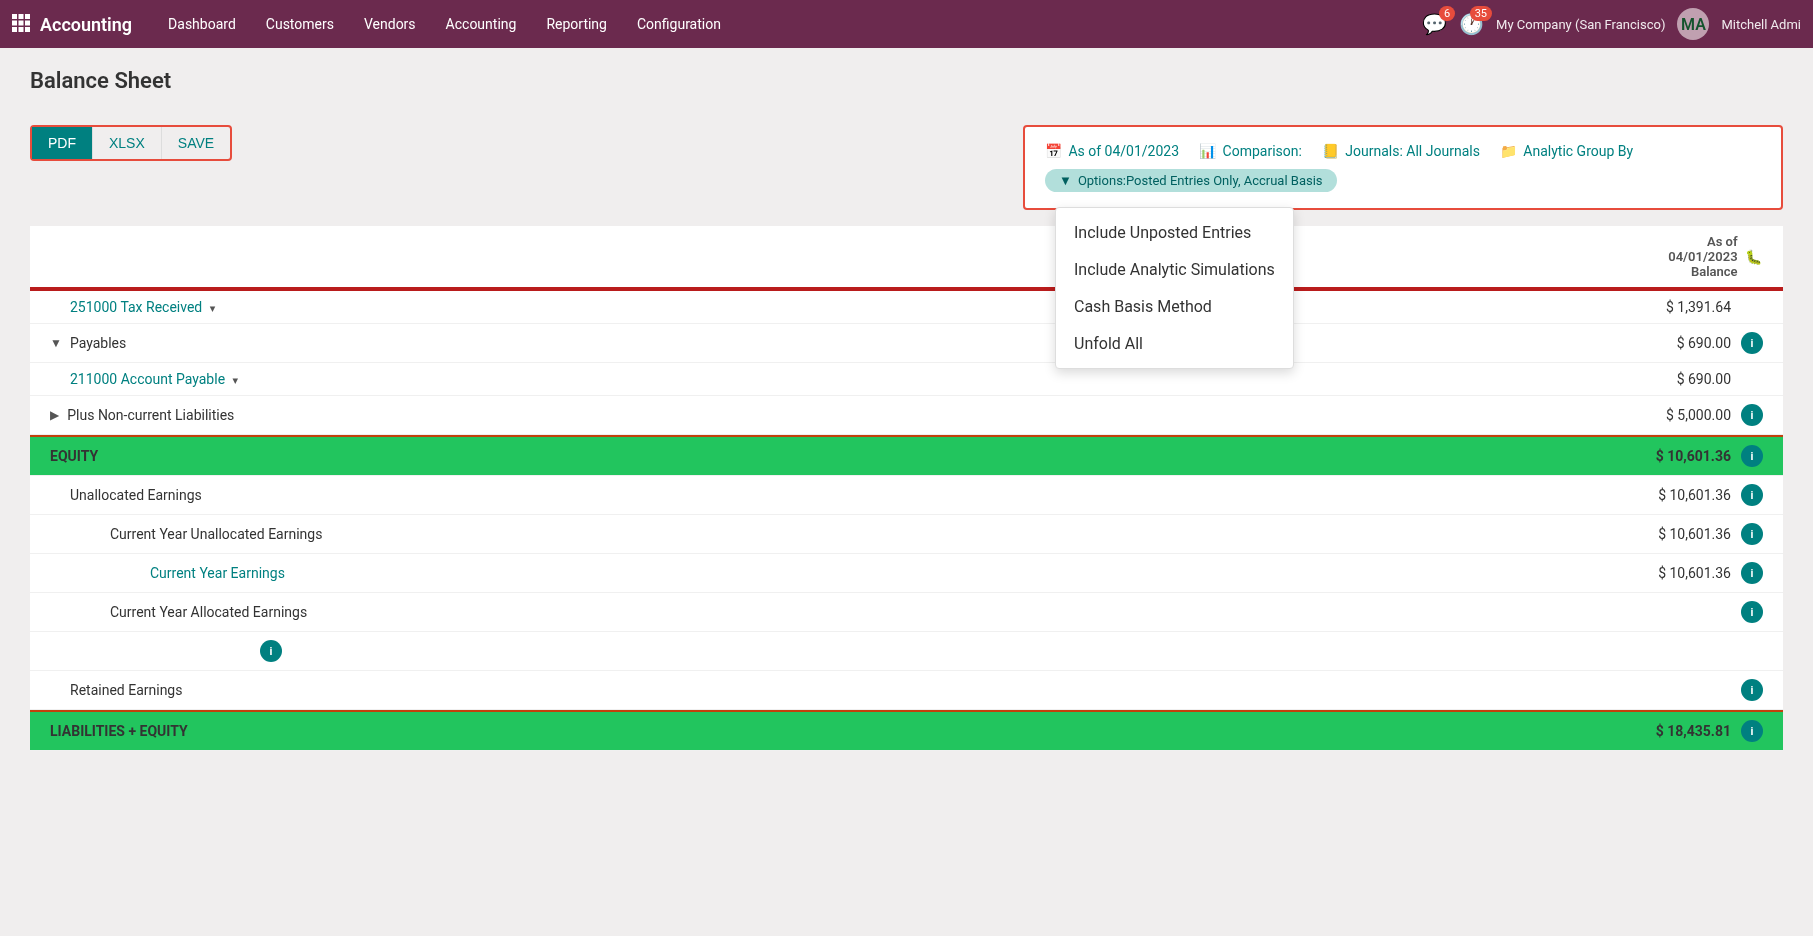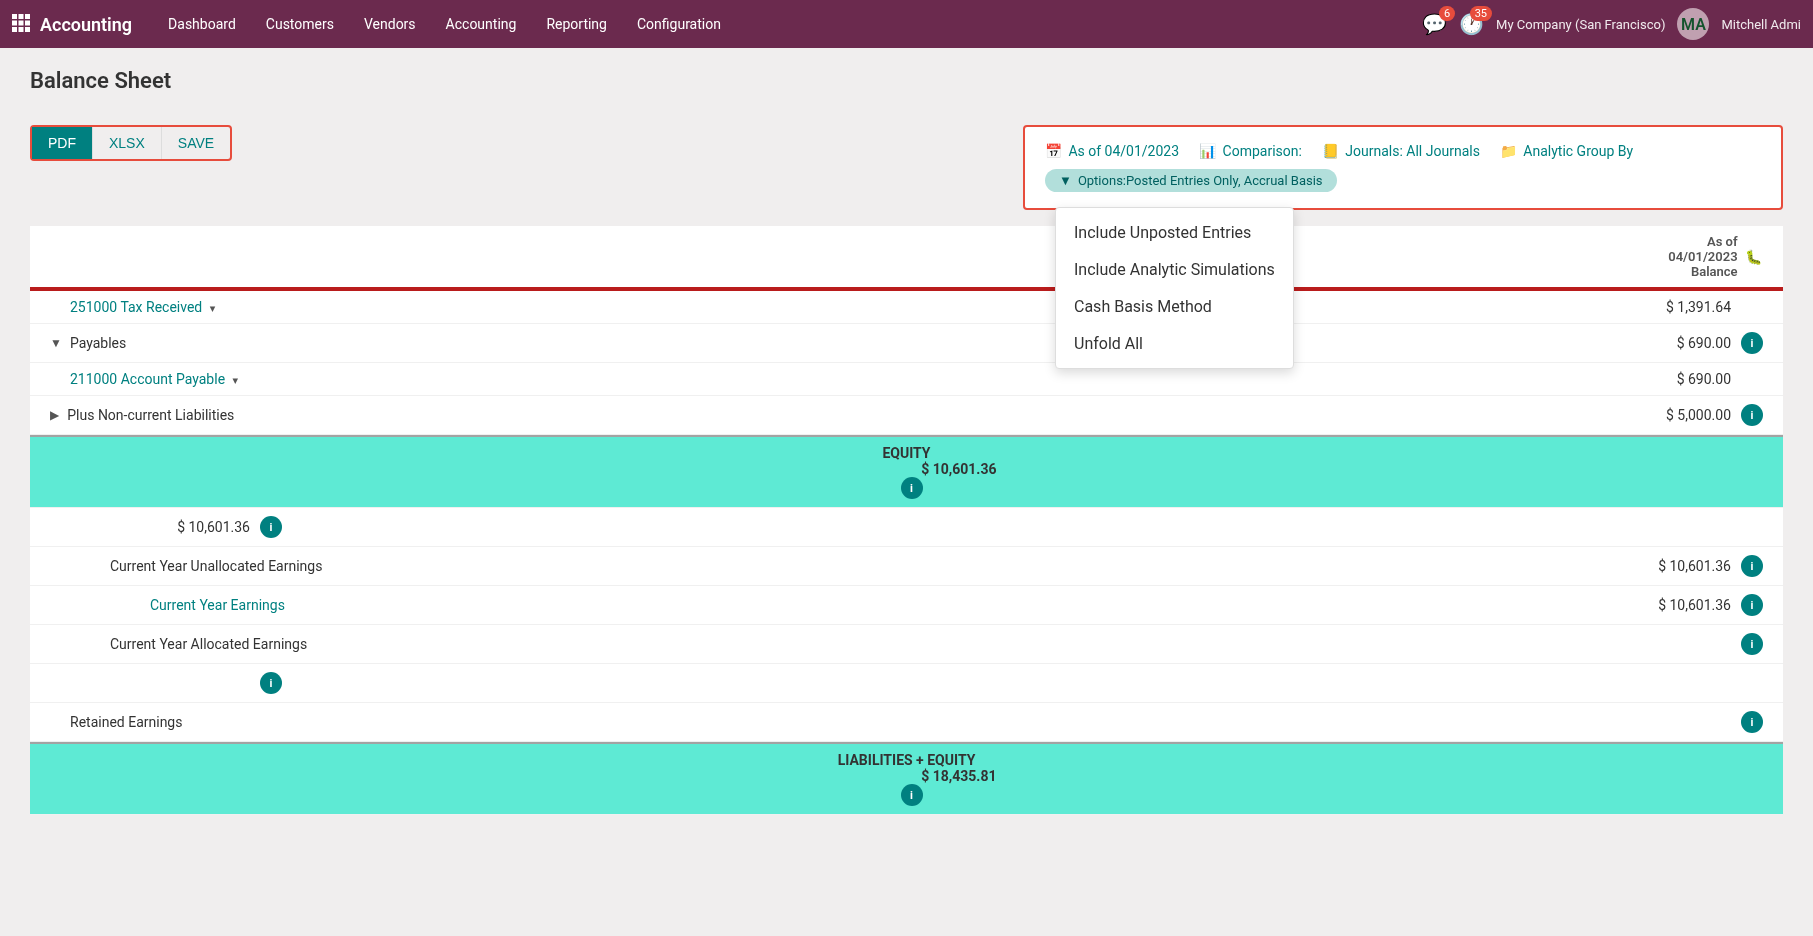--- a/index.html
+++ b/index.html
@@ -168,23 +168,22 @@
       margin-left: 10px; cursor: pointer; flex-shrink: 0;
     }
     .row-info-empty { width: 32px; flex-shrink: 0; }
     .expand-arrow { color: #555; margin-right: 8px; font-size: 12px; cursor: pointer; }
     .indent-1 { padding-left: 40px; }
     .indent-2 { padding-left: 80px; }
     .indent-3 { padding-left: 120px; }
 
     .section-row {
       font-weight: 700;
-      background: #5eead4;
-      border-top: 2px solid #a3a3a3;
-      flex-direction: column;
+      background: #22c55e;
+      border-top: 2px solid #c2410c;
     }
     .section-row .row-label { font-weight: 700; }
 
     .dropdown-arrow { font-size: 11px; margin-left: 4px; color: #555; }
   </style>
 </head>
 <body>
 
 <nav class="topnav">
   <span class="topnav-grid-icon">
@@ -315,20 +314,21 @@
       <div class="row-info">i</div>
     </div>
 
     <div class="data-row section-row">
       <div class="row-label bold">EQUITY</div>
       <div class="row-value" style="font-weight:700;">$ 10,601.36</div>
       <div class="row-info">i</div>
     </div>
 
     <div class="data-row indent-1">
+      <div class="row-label">Unallocated Earnings</div>
       <div class="row-value">$ 10,601.36</div>
       <div class="row-info">i</div>
     </div>
 
     <div class="data-row indent-2">
       <div class="row-label">Current Year Unallocated Earnings</div>
       <div class="row-value">$ 10,601.36</div>
       <div class="row-info">i</div>
     </div>
 

